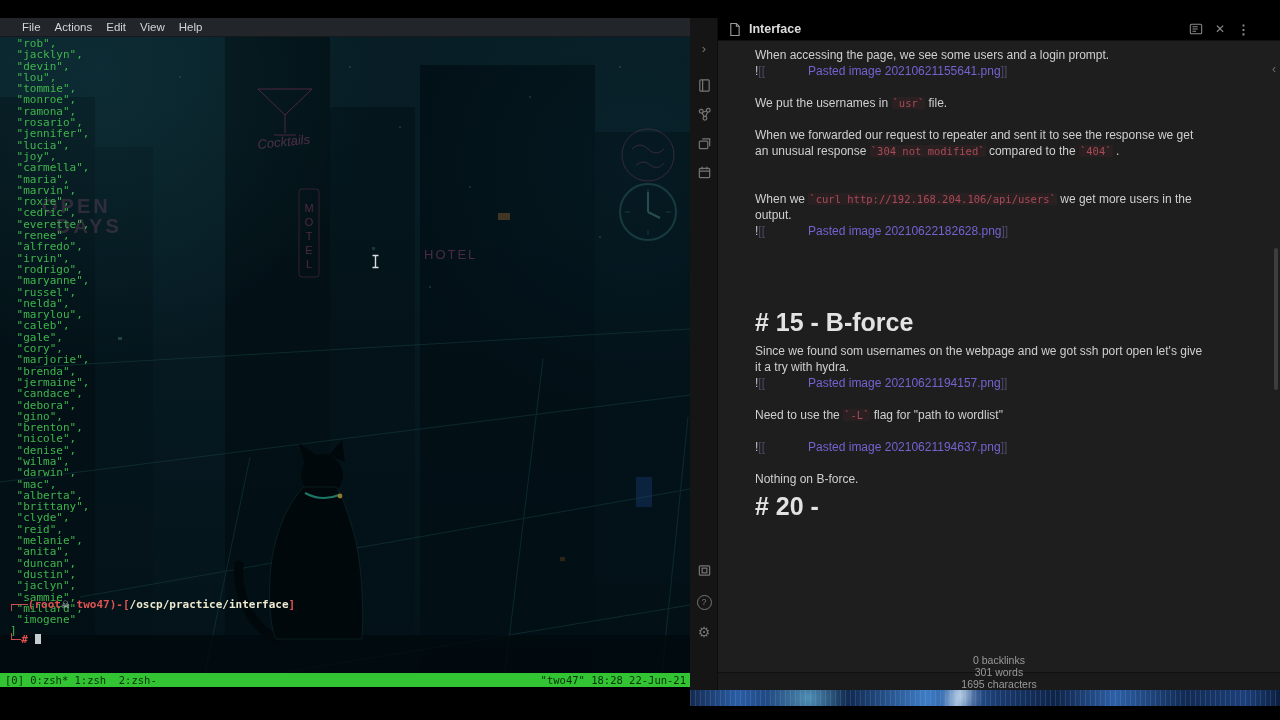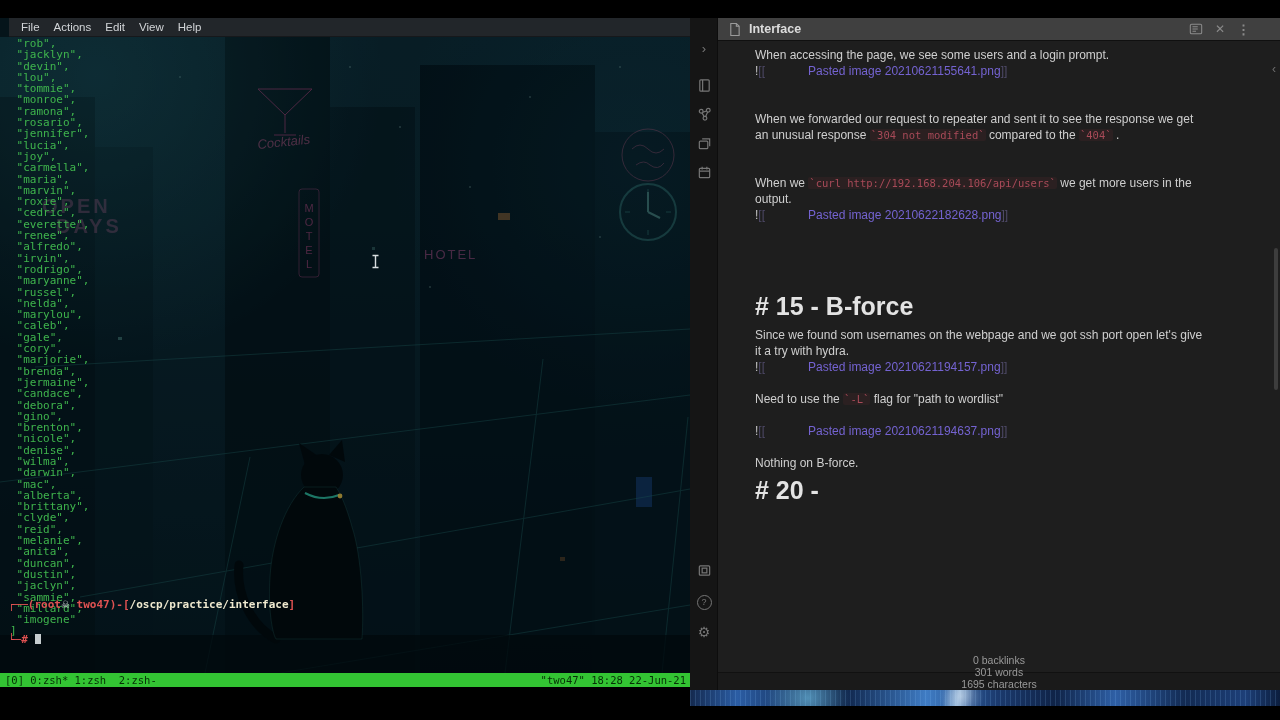--- a/index.html
+++ b/index.html
@@ -2,22 +2,22 @@
 <html><head>
 <meta charset="utf-8">
 <style>
   html,body{margin:0;padding:0;background:#000;}
   body{width:1280px;height:720px;position:relative;overflow:hidden;
        font-family:"Liberation Sans",sans-serif;}
   .abs{position:absolute;}
 
   
   .terminal{left:0;top:18px;width:690px;height:669px;background:#05141a;}
-  .menubar{left:9px;top:0;width:100%;height:19px;background:#22262a;
-           display:flex;align-items:center;padding-left:12px;box-sizing:border-box;
+  .menubar{left:0;top:0;width:100%;height:19px;background:#22262a;
+           display:flex;align-items:center;padding-left:22px;box-sizing:border-box;
            border-bottom:1px solid #16181b;position:absolute;}
   .menu-item{color:#d2d5d8;font-size:11.5px;margin-right:14px;cursor:default;}
   .term-body{left:0;top:19px;width:690px;height:636px;position:absolute;overflow:hidden;
              background:linear-gradient(180deg,#0d2b35 0%,#0c2831 30%,#0a222b 60%,#071a21 100%);}
   .wp-glow{left:0;top:0;width:100%;height:100%;position:absolute;
            background:radial-gradient(circle at 14% 6%,rgba(46,130,140,.28),transparent 34%),
                       radial-gradient(circle at 92% 20%,rgba(30,90,110,.18),transparent 30%);}
   .wp-overlay{left:0;top:0;width:100%;height:100%;position:absolute;background:rgba(1,9,13,.38);}
   .term-text{left:0;top:1px;position:absolute;white-space:pre;
              font-family:"DejaVu Sans Mono",monospace;font-size:11px;line-height:11.3px;
@@ -33,21 +33,21 @@
            font-family:"DejaVu Sans Mono",monospace;font-size:10.5px;line-height:14px;color:#062f06;
            display:flex;justify-content:space-between;padding:0 4px 0 5px;box-sizing:border-box;white-space:pre;text-align:center;}
 
   
   .obsidian{left:690px;top:18px;width:590px;height:672px;background:#1e1e1e;}
   .ribbon{left:0;top:0;width:28px;height:100%;position:absolute;background:#151515;
           border-right:1px solid #0d0d0d;box-sizing:border-box;}
   .ribbon .ricon{position:absolute;left:6px;width:16px;height:16px;color:#757575;
                  display:flex;align-items:center;justify-content:center;cursor:pointer;}
   .o-main{left:28px;top:0;right:0;bottom:0;position:absolute;}
-  .o-header{left:0;top:0;right:0;height:23px;position:absolute;background:#404040;
+  .o-header{left:0;top:0;right:0;height:23px;position:absolute;background:#000000;
             border-bottom:1px solid #101010;display:flex;align-items:center;
             padding:0 30px 0 10px;box-sizing:border-box;}
   .o-title{color:#dcdcdc;font-size:12.5px;font-weight:bold;margin-left:8px;flex:1;}
   .hicon{color:#8a8a8a;margin-left:12px;display:flex;align-items:center;cursor:pointer;}
   .o-content{left:0;top:23px;right:0;bottom:18px;position:absolute;overflow:hidden;
              padding:6px 30px 0 37px;box-sizing:border-box;}
   .para{font-size:12px;line-height:16px;color:#cfcfcf;max-width:452px;}
   .gap{height:16px;}
   .h1{font-size:25px;line-height:34px;font-weight:bold;color:#e3e3e3;margin:2px 0 4px 0;}
   .icode{font-family:"DejaVu Sans Mono",monospace;font-size:10.5px;color:#a84a58;
@@ -246,20 +246,21 @@
         </span>
       <span class="hicon" style="font-size:13px;font-weight:bold;">
           <span>⋮</span>
         </span>
     </div>
 
     <div class="o-content">
         <div class="para"><span class="ntext">When accessing the page, we see some users and a login prompt.</span></div>
         <div class="para"><span class="bang">!</span><span class="brk">[[</span><span class="elink">Pasted image 20210621155641.png</span><span class="brk">]]</span></div>
         <div class="gap"></div>
+        <div class="para"><span class="ntext">We put the usernames in </span><span class="icode">`usr`</span><span class="ntext"> file.</span></div>
         <div class="gap"></div>
         <div class="para"><span class="ntext">When we forwarded our request to repeater and sent it to see the response we get an unusual response </span><span class="icode">`304 not modified`</span><span class="ntext"> compared to the </span><span class="icode">`404`</span><span class="ntext"> .</span></div>
         <div class="gap"></div>
         <div class="gap"></div>
         <div class="para"><span class="ntext">When we </span><span class="icode">`curl http://192.168.204.106/api/users`</span><span class="ntext"> we get more users in the output.</span></div>
         <div class="para"><span class="bang">!</span><span class="brk">[[</span><span class="elink">Pasted image 20210622182628.png</span><span class="brk">]]</span></div>
         <div class="gap"></div>
         <div class="gap"></div>
         <div class="gap"></div>
         <div class="gap"></div>

